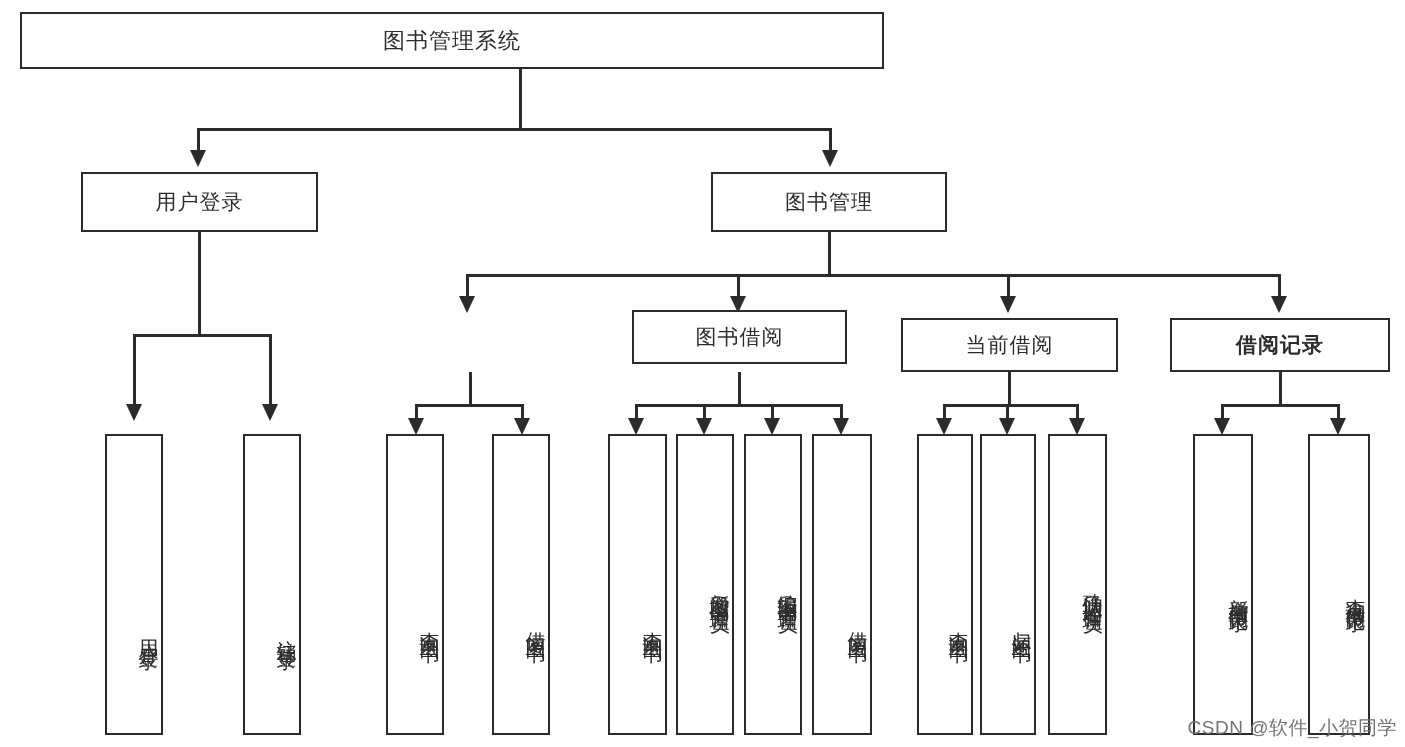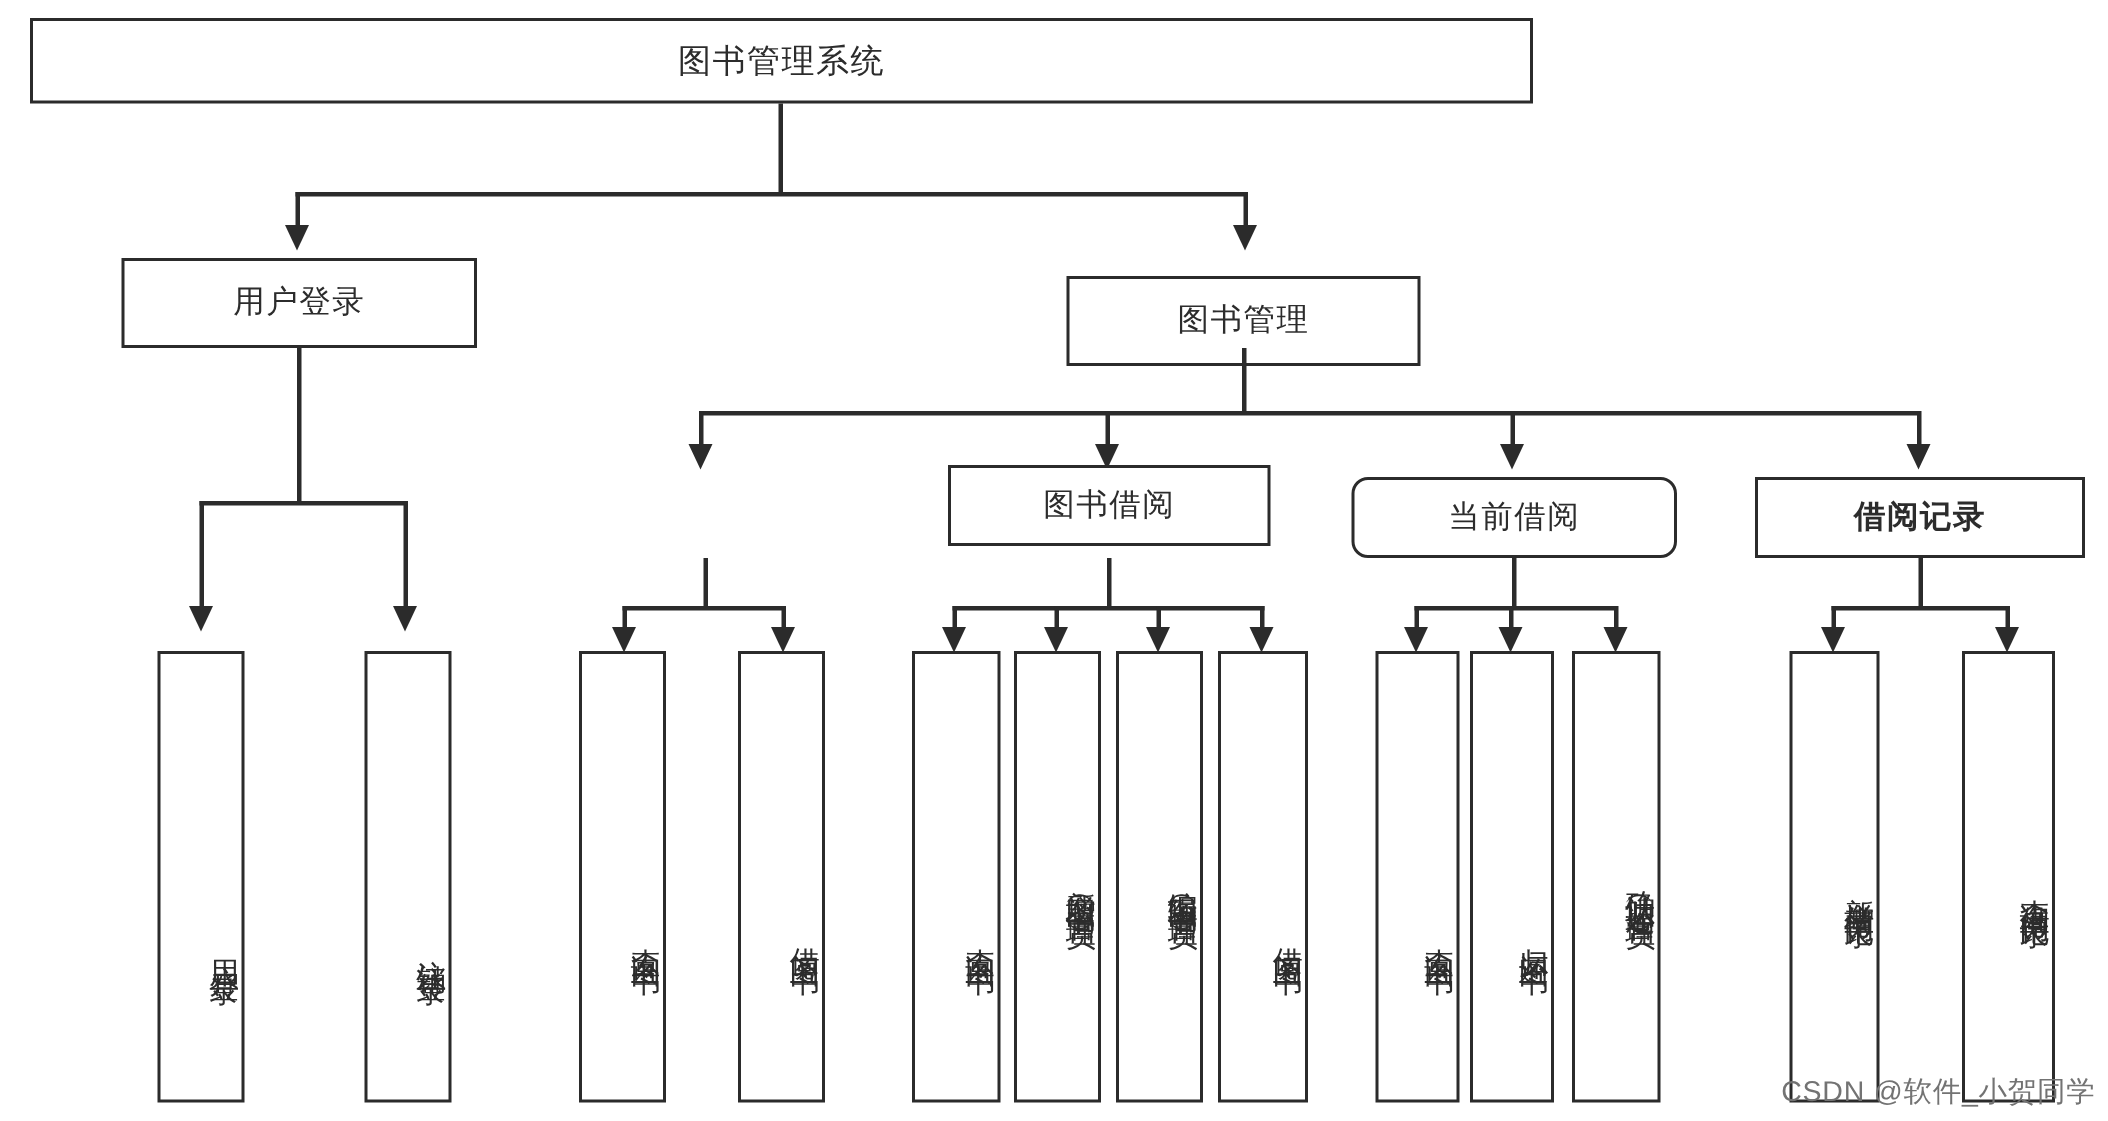--- a/index.html
+++ b/index.html
@@ -80,53 +80,53 @@
     color: #737373;
     letter-spacing: 0.5px;
     white-space: nowrap;
   }
 </style>
 </head>
 <body>
 
 <div id="canvas">
 
-  <div class="node root" style="left:20px; top:12px; width:1002px; height:57px;">图书管理系统</div>
+  <div class="node root" style="left:20px; top:12px; width:864px; height:57px;">图书管理系统</div>
 
   <div class="vline" style="left:519px; top:69px; height:60px;"></div>
 
   <div class="hline" style="left:197px; top:128px; width:634px;"></div>
   <div class="vline" style="left:197px; top:128px; height:24px;"></div>
   <div class="arrow" style="left:190px; top:150px;"></div>
   <div class="vline" style="left:829px; top:128px; height:24px;"></div>
   <div class="arrow" style="left:822px; top:150px;"></div>
 
   <div class="node" style="left:81px; top:172px; width:237px; height:60px;">用户登录</div>
-  <div class="node" style="left:711px; top:184px; width:236px; height:60px;">图书管理</div>
+  <div class="node" style="left:711px; top:172px; width:236px; height:60px;">图书管理</div>
 
   <div class="vline" style="left:198px; top:232px; height:104px;"></div>
   <div class="hline" style="left:133px; top:334px; width:138px;"></div>
   <div class="vline" style="left:133px; top:334px; height:72px;"></div>
   <div class="arrow" style="left:126px; top:404px;"></div>
   <div class="vline" style="left:269px; top:334px; height:72px;"></div>
   <div class="arrow" style="left:262px; top:404px;"></div>
 
   <div class="vline" style="left:828px; top:232px; height:44px;"></div>
   <div class="hline" style="left:466px; top:274px; width:814px;"></div>
   <div class="vline" style="left:466px; top:274px; height:24px;"></div>
   <div class="arrow" style="left:459px; top:296px;"></div>
   <div class="vline" style="left:737px; top:274px; height:24px;"></div>
   <div class="arrow" style="left:730px; top:296px;"></div>
   <div class="vline" style="left:1007px; top:274px; height:24px;"></div>
   <div class="arrow" style="left:1000px; top:296px;"></div>
   <div class="vline" style="left:1278px; top:274px; height:24px;"></div>
   <div class="arrow" style="left:1271px; top:296px;"></div>
 
   <div class="node" style="left:632px; top:310px; width:215px; height:54px;">图书借阅</div>
-  <div class="node" style="left:901px; top:318px; width:217px; height:54px;border-radius:11px;">当前借阅</div>
+  <div class="node" style="left:901px; top:318px; width:217px; height:54px;">当前借阅</div>
   <div class="node" style="left:1170px; top:318px; width:220px; height:54px;font-weight:bold;">借阅记录</div>
 
   <div class="vline" style="left:469px; top:372px; height:34px;"></div>
   <div class="hline" style="left:415px; top:404px; width:108px;"></div>
   <div class="vline" style="left:415px; top:404px; height:16px;"></div>
   <div class="arrow" style="left:408px; top:418px;"></div>
   <div class="vline" style="left:521px; top:404px; height:16px;"></div>
   <div class="arrow" style="left:514px; top:418px;"></div>
 
   <div class="vline" style="left:738px; top:372px; height:34px;"></div>

